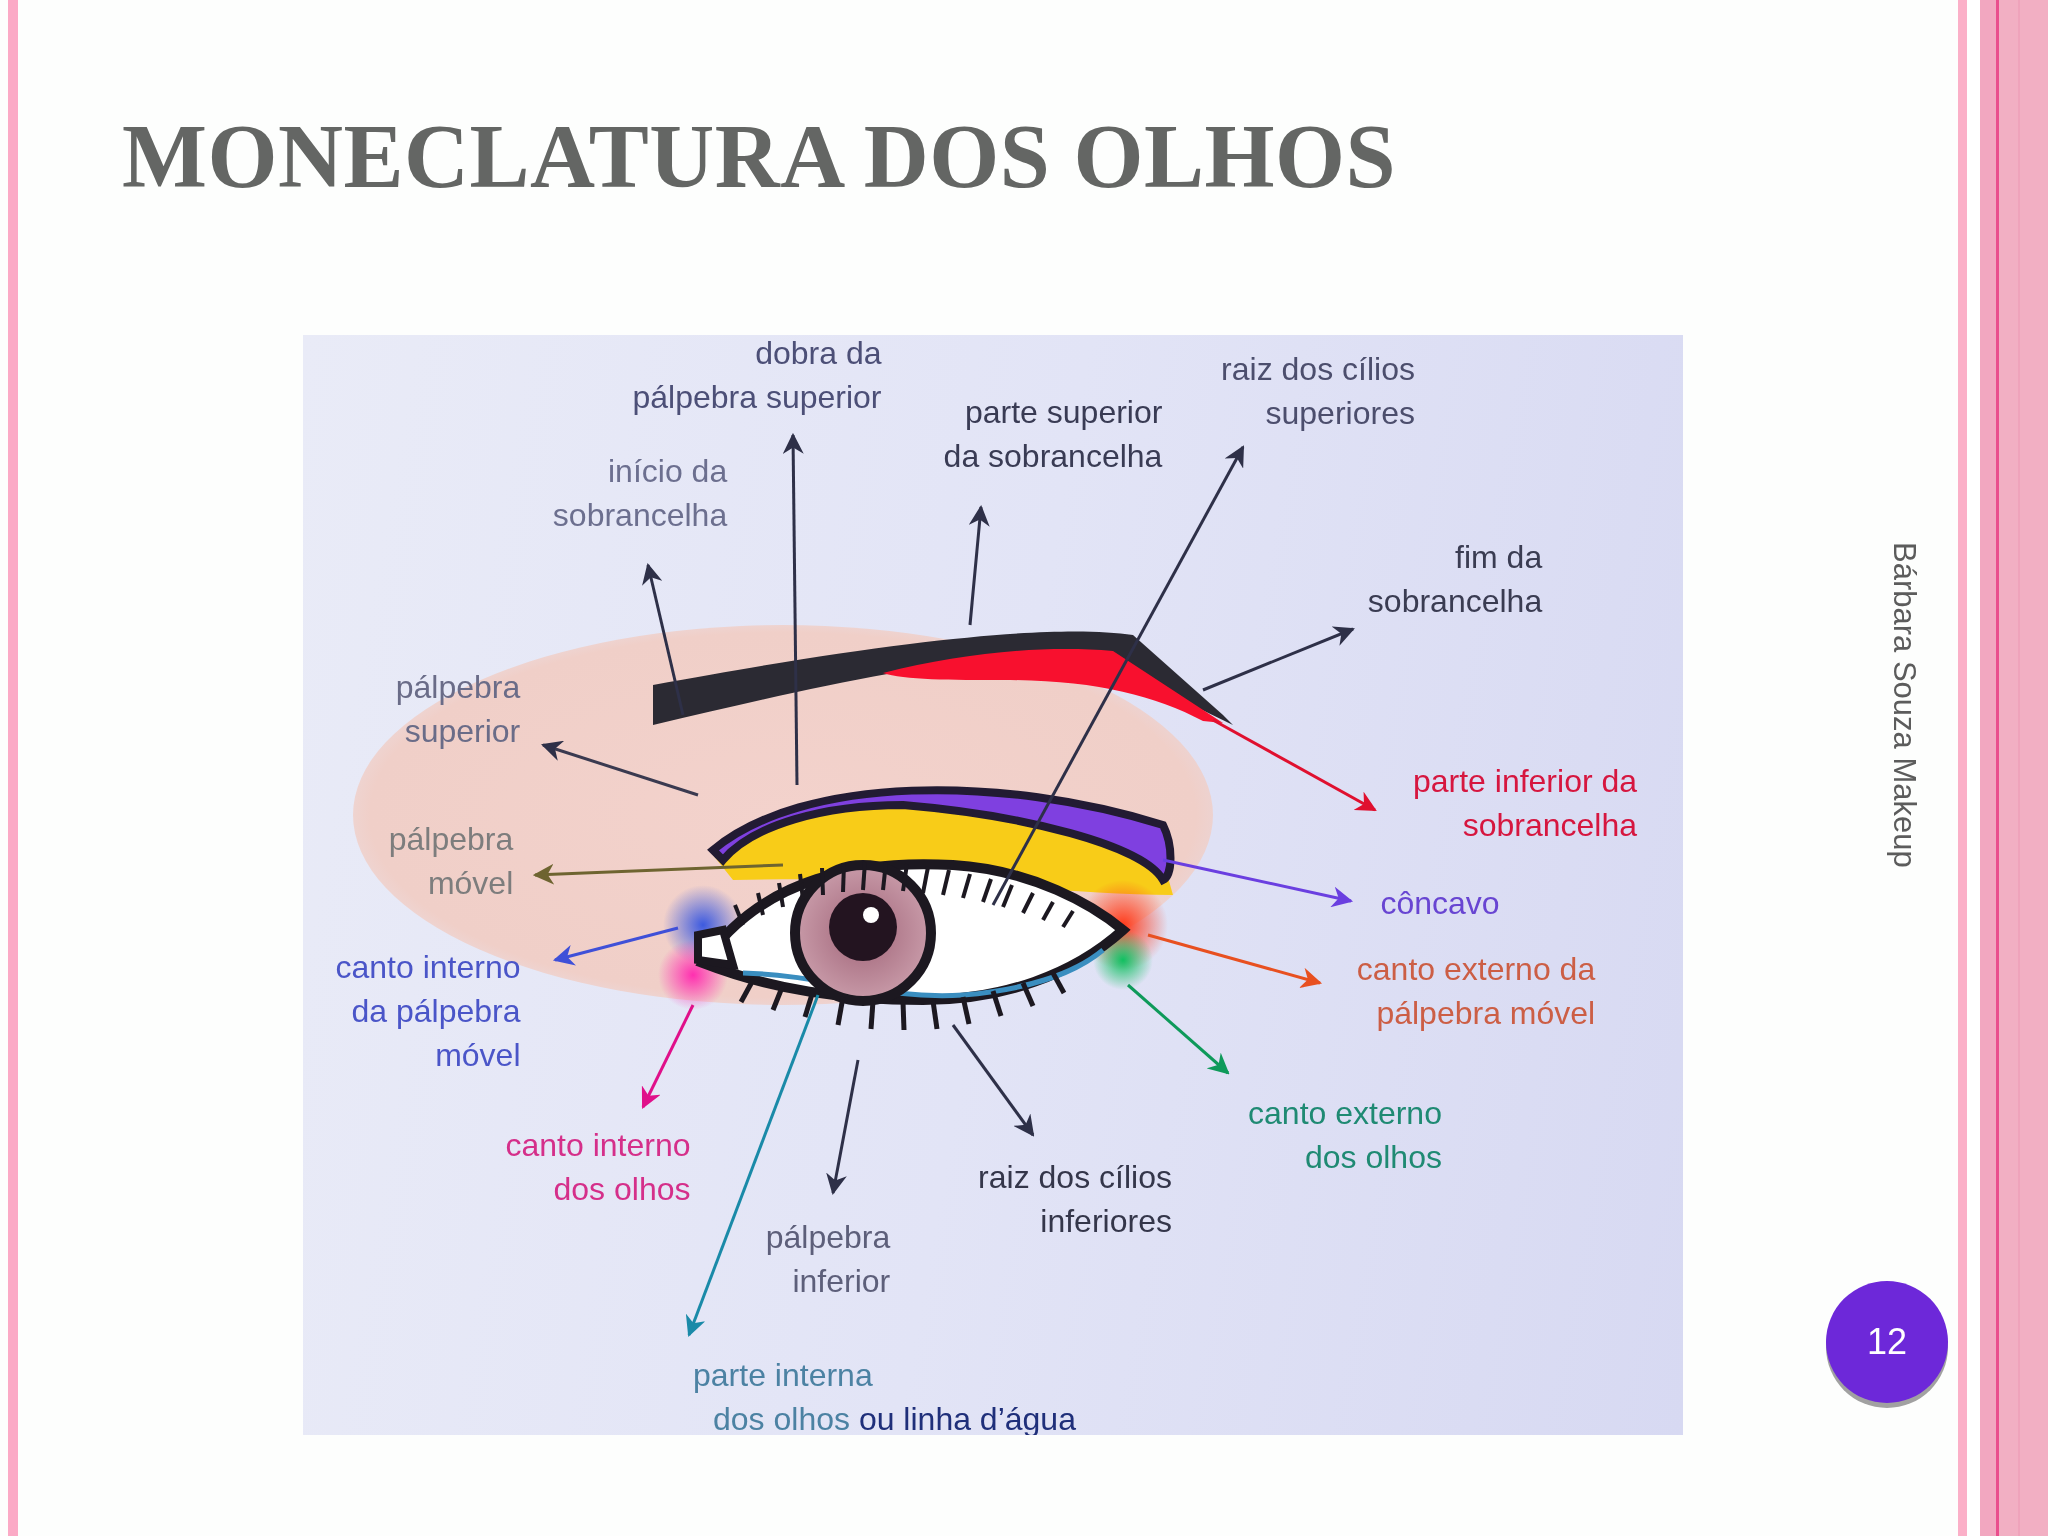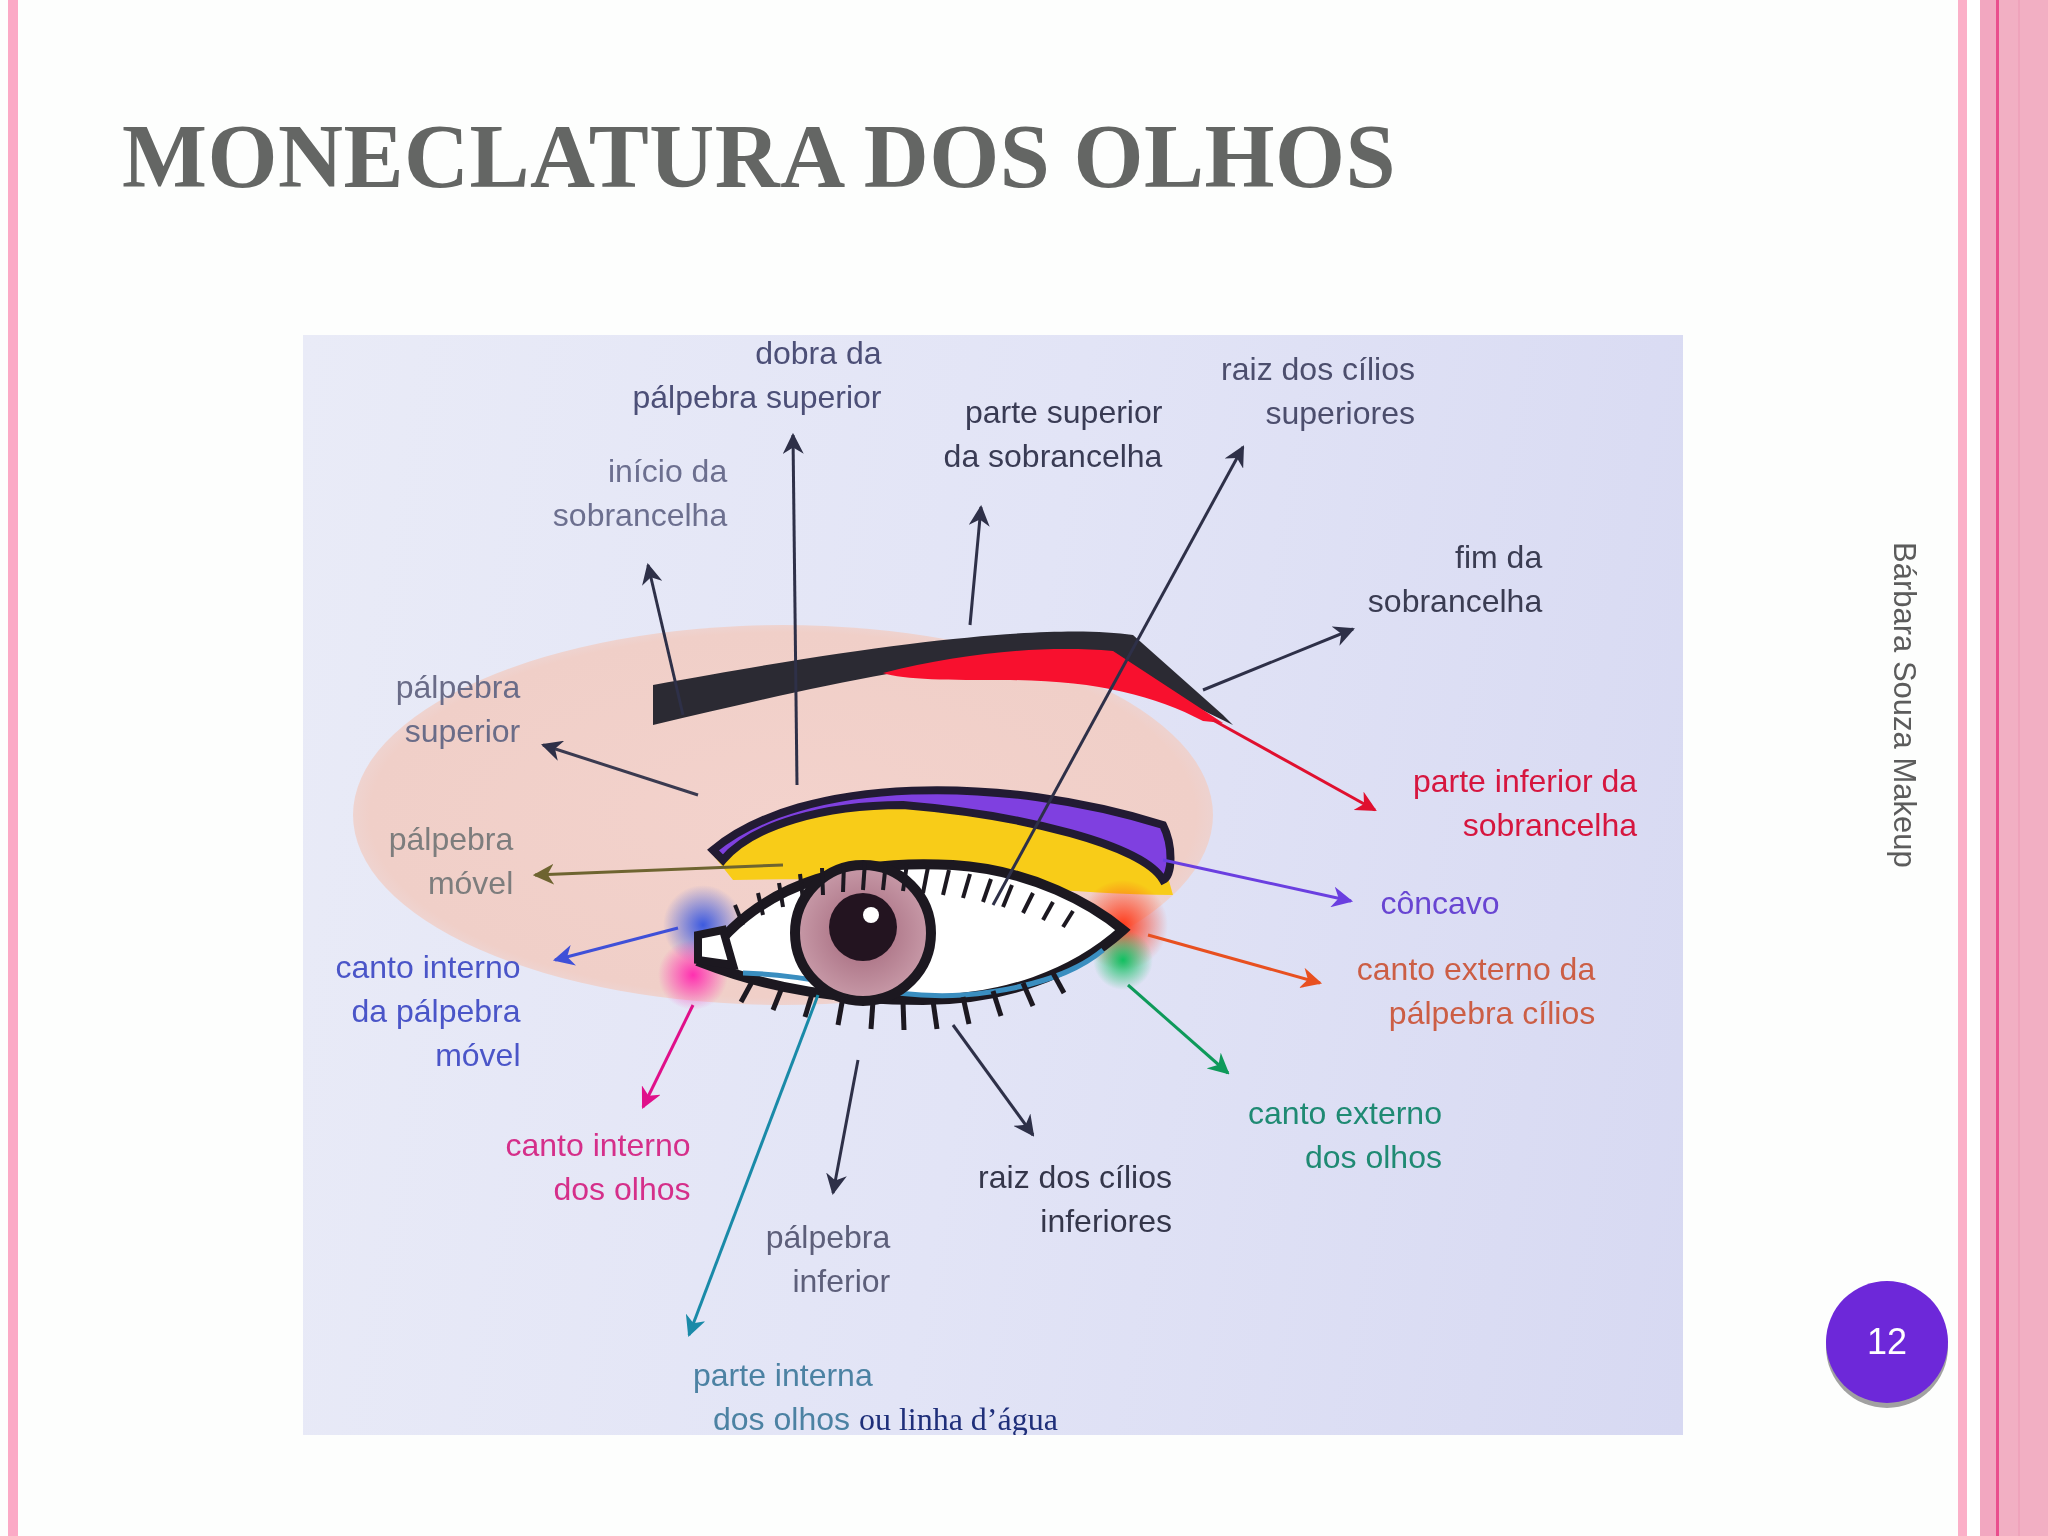--- a/index.html
+++ b/index.html
@@ -252,21 +252,21 @@
   <div class="lbl" style="left:1137px;top:546px;color:#6845d2;">
     <span>côncavo</span>
   </div>
   <div class="lbl" style="left:125px;top:610px;color:#4a55c8;">
     <span>canto interno</span>
     <span>da pálpebra</span>
     <span>móvel</span>
   </div>
   <div class="lbl" style="left:1173px;top:612px;color:#cc5e45;">
     <span>canto externo da</span>
-    <span>pálpebra cílios</span>
+    <span>pálpebra móvel</span>
   </div>
   <div class="lbl" style="left:1042px;top:756px;color:#1f8a73;">
     <span>canto externo</span>
     <span>dos olhos</span>
   </div>
   <div class="lbl" style="left:295px;top:788px;color:#d52f8a;">
     <span>canto interno</span>
     <span>dos olhos</span>
   </div>
   <div class="lbl" style="left:772px;top:820px;color:#34364a;">
@@ -274,16 +274,16 @@
     <span>inferiores</span>
   </div>
   <div class="lbl" style="left:525px;top:880px;color:#5d5f7a;">
     <span>pálpebra</span>
     <span>inferior</span>
   </div>
   <div class="lbl" style="left:390px;top:1018px;color:#4c82a3;text-align:left;transform:none;">
     <span style="padding-left:0;">parte interna</span>
     <span style="display:block;padding-left:20px;">
       <span style="display:inline;">dos olhos</span>
-      <span style="display:inline;color:#1f2f7a;font-family:Liberation Serif, serif;">ou linha d’água</span>
+      <span style="display:inline;color:#1f2f7a;">ou linha d’água</span>
     </span>
   </div>
 </div>
 
 </body></html>

